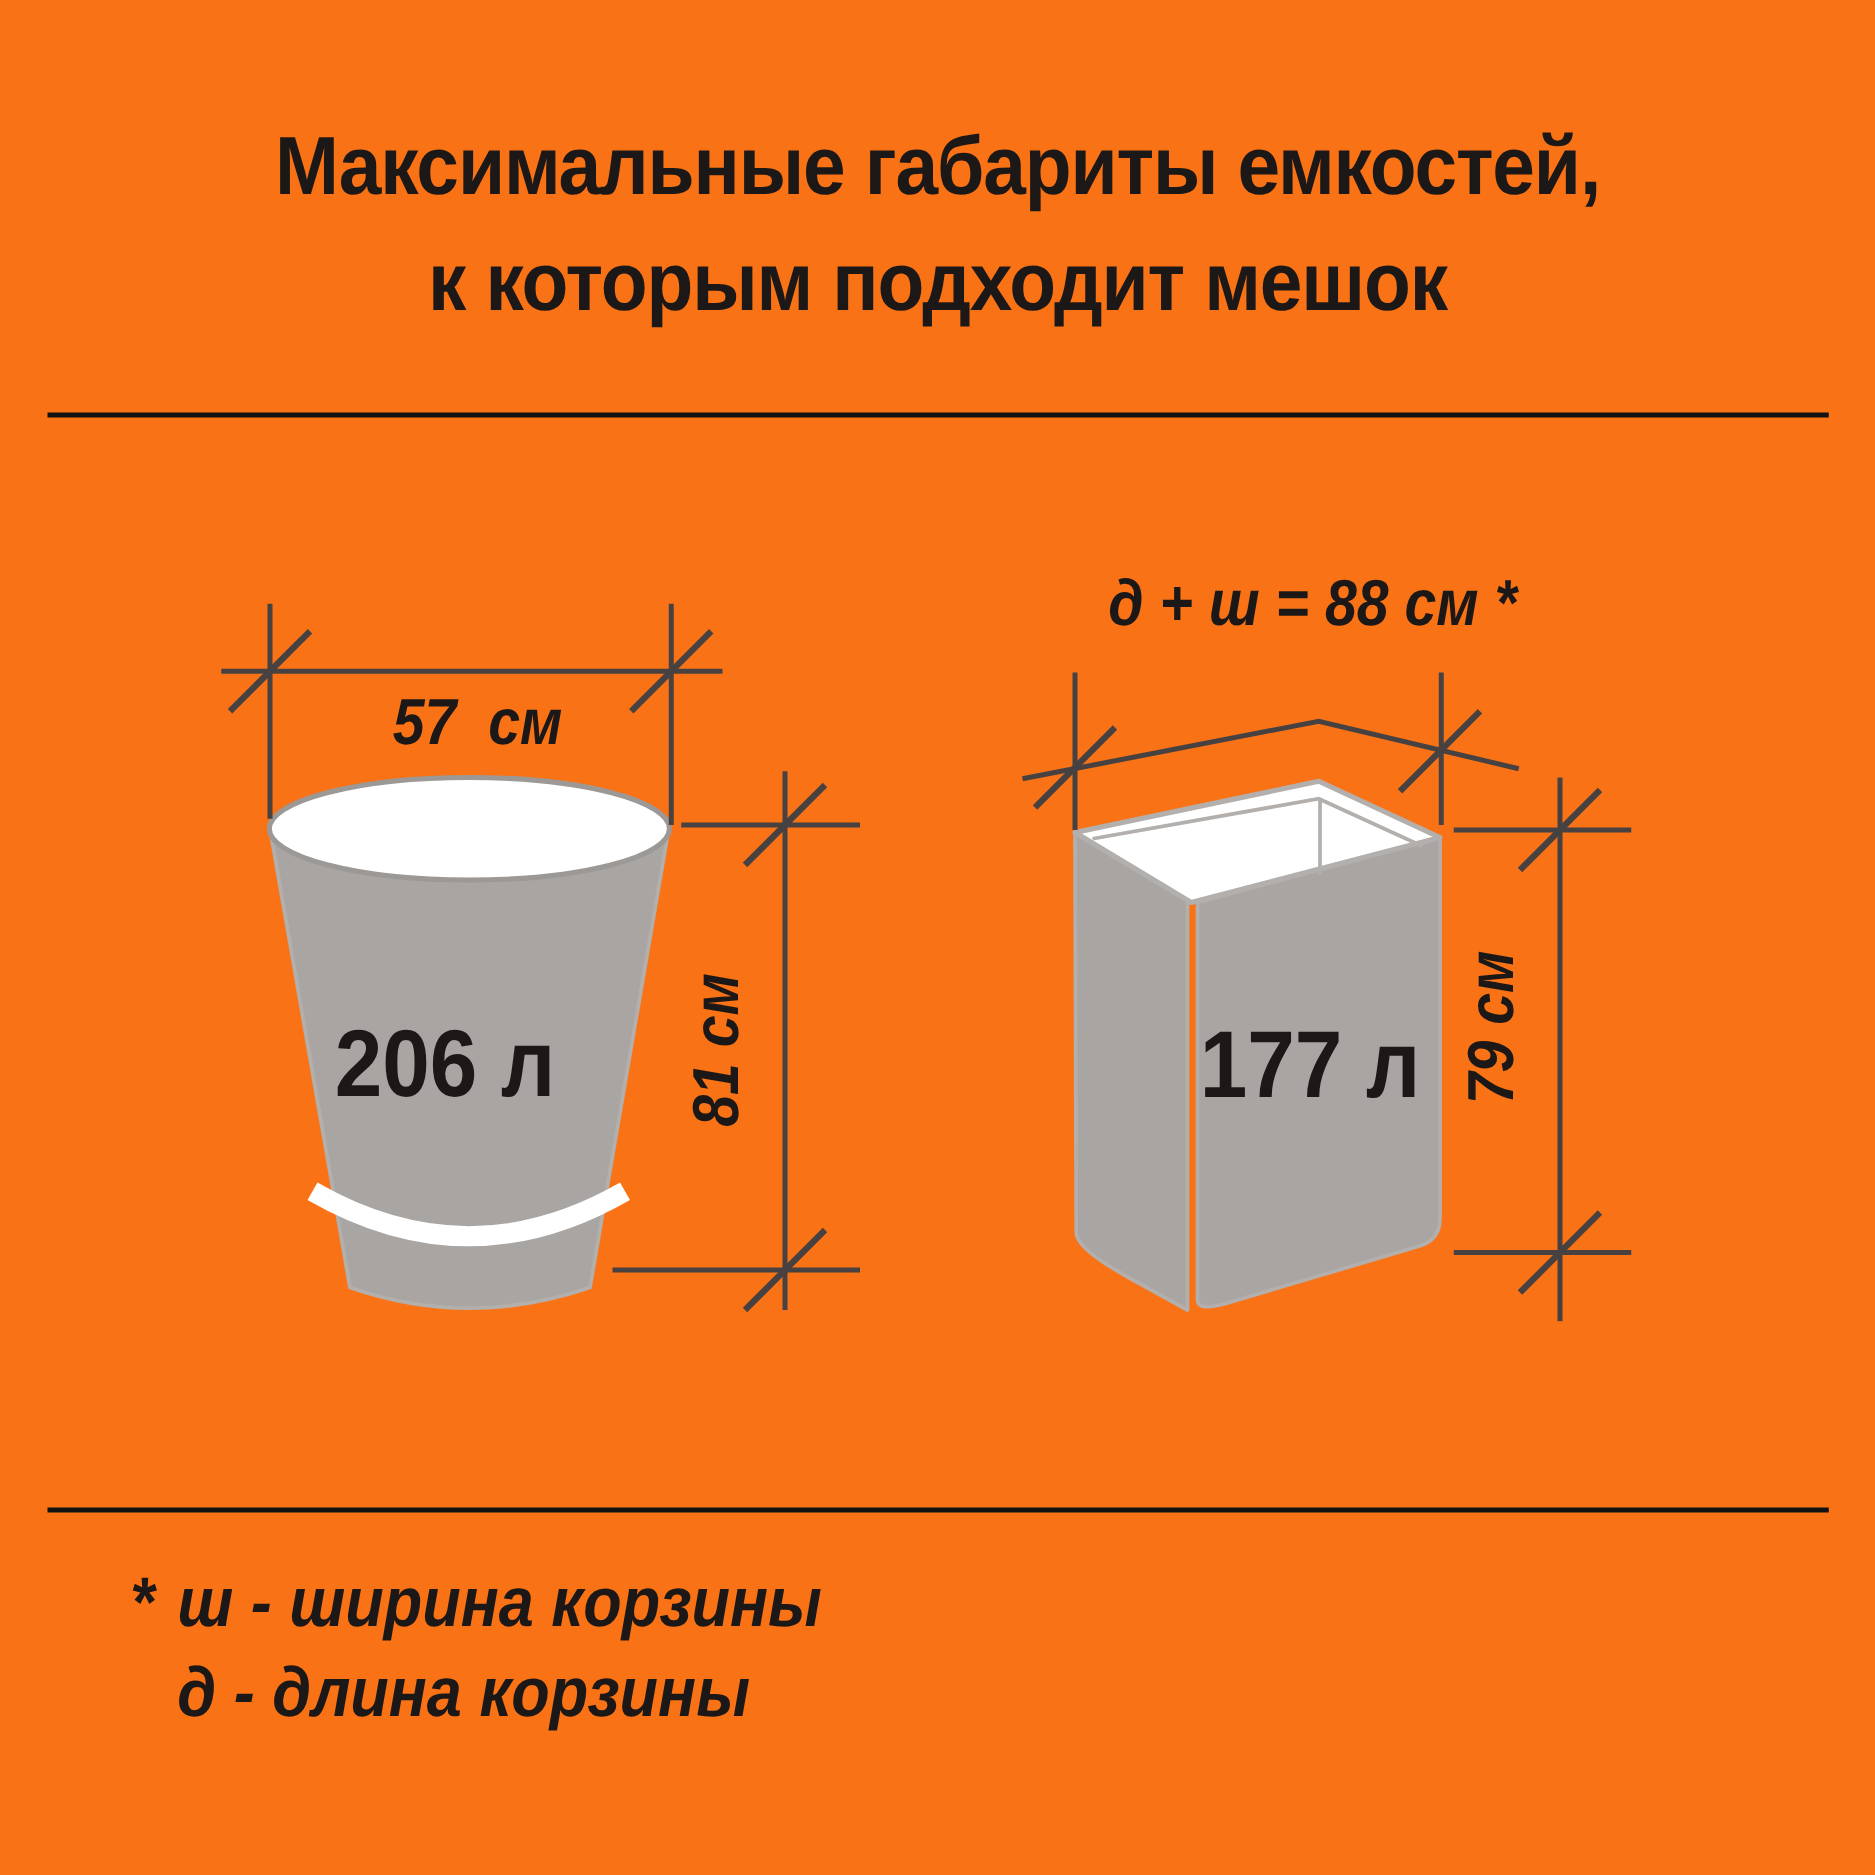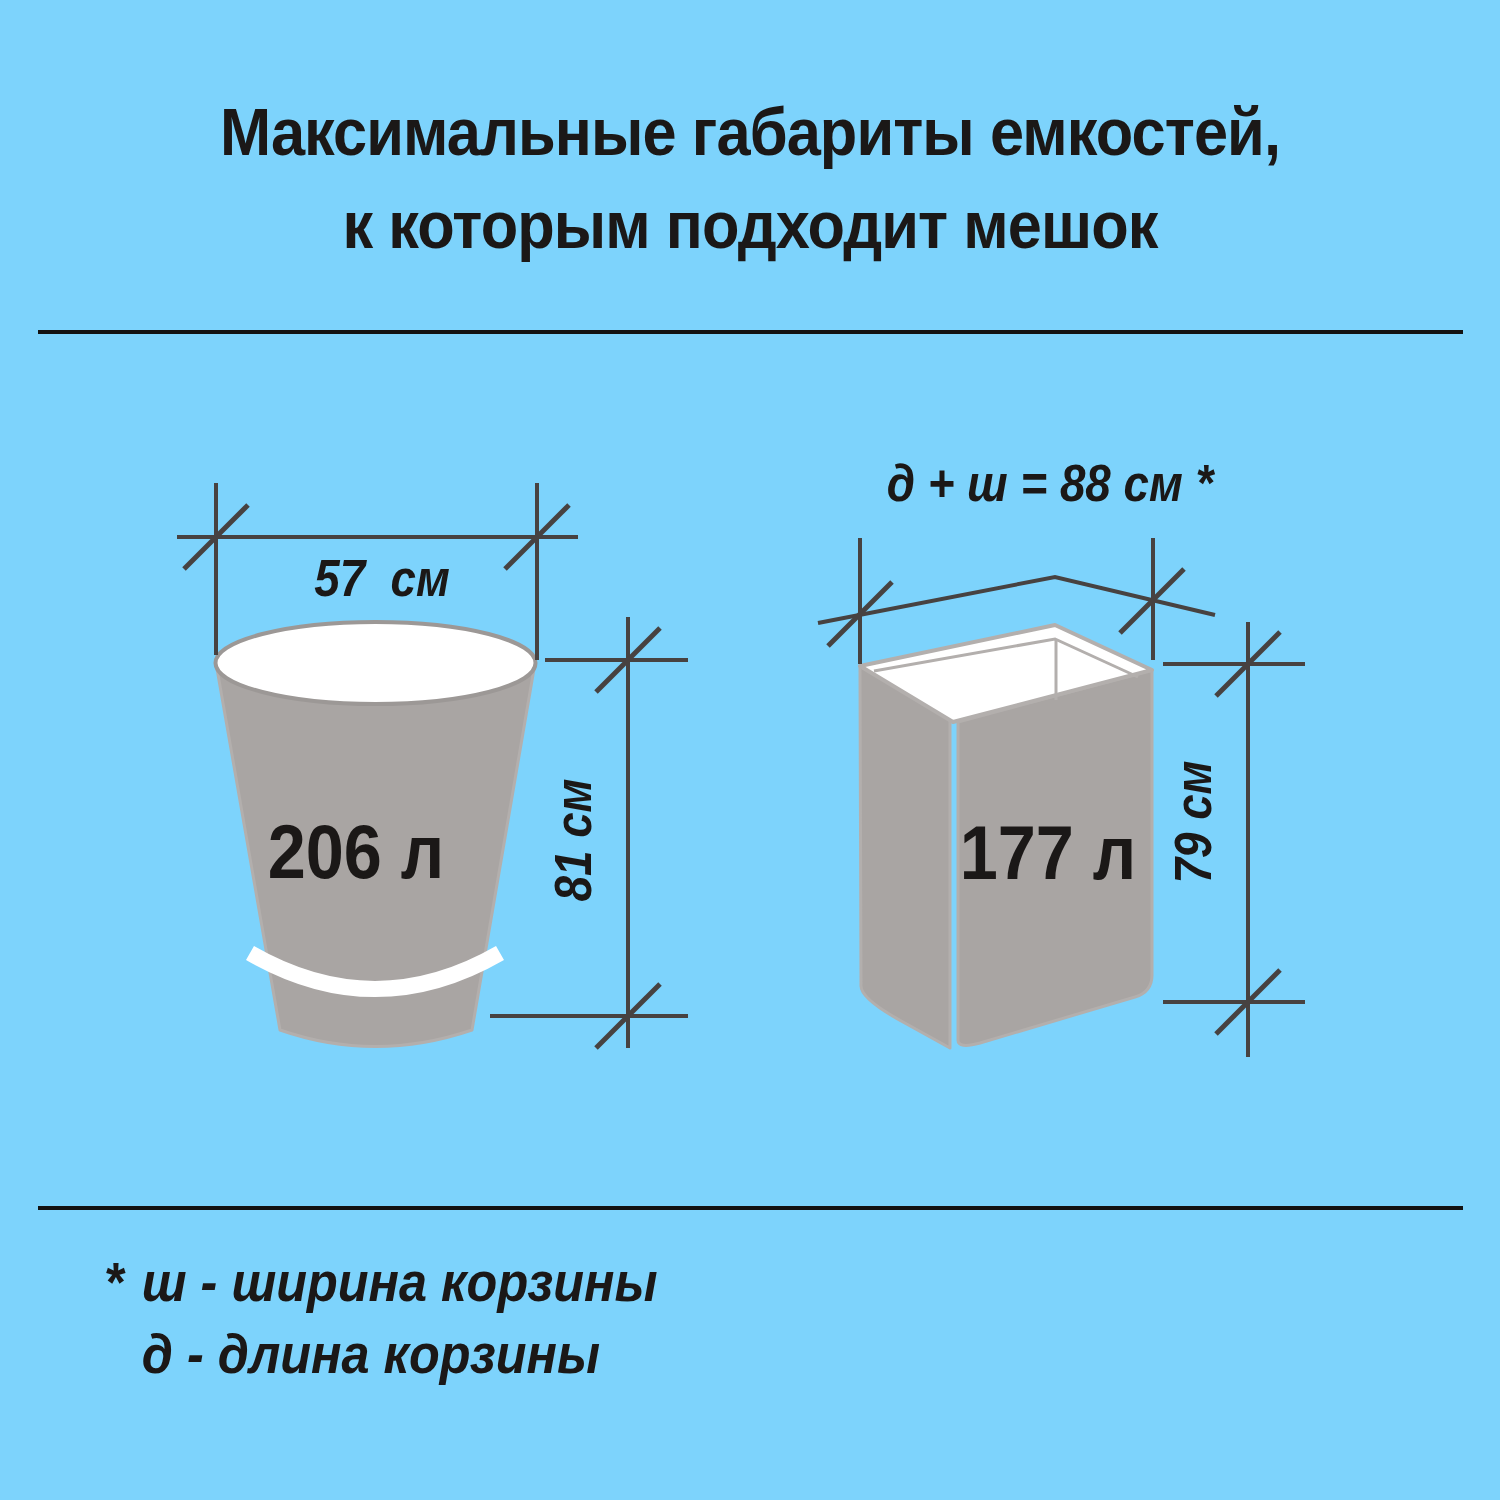--- a/index.html
+++ b/index.html
@@ -1,16 +1,16 @@
 <!DOCTYPE html>
 <html><head>
 <meta charset="utf-8">
 <style>
   html,body{margin:0;padding:0;background:#ffffff;}
-  .page{position:relative;width:1500px;height:1500px;background:#7dd3fc;overflow:hidden;
+  .page{position:relative;width:1500px;height:1500px;background:#f97316;overflow:hidden;
         font-family:"Liberation Sans","DejaVu Sans",sans-serif;color:#1b1817;}
   .title{position:absolute;left:0;top:86px;width:1500px;text-align:center;
          font-weight:bold;font-size:66px;line-height:93px;letter-spacing:-1px;
          transform:scaleX(0.93);transform-origin:50% 0;color:#1b1817;}
   .rule{position:absolute;left:38px;width:1425px;height:4px;background:#121212;}
   .rule-top{top:330px;}
   .rule-bottom{top:1206px;}
   svg{position:absolute;left:0;top:0;}
   .lbl{position:absolute;font-weight:bold;color:#1b1817;white-space:pre;z-index:5;}
   .dim{font-size:52px;font-style:italic;}

